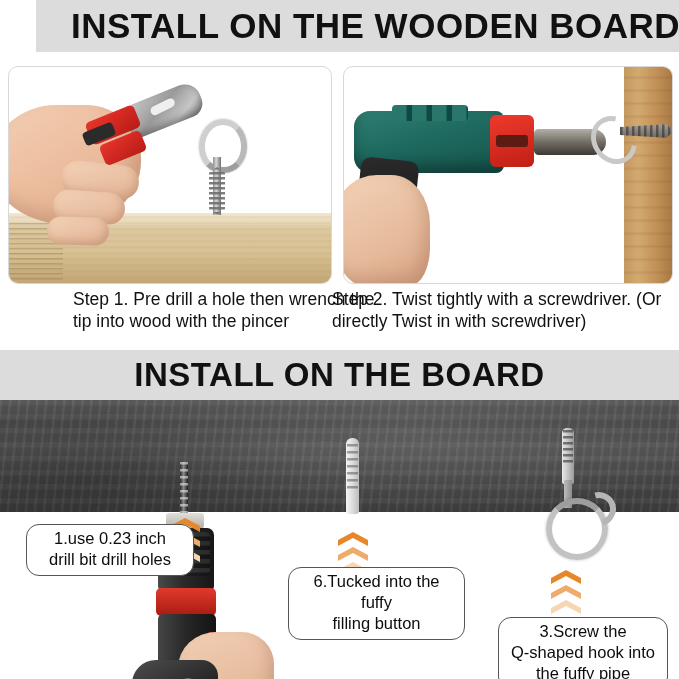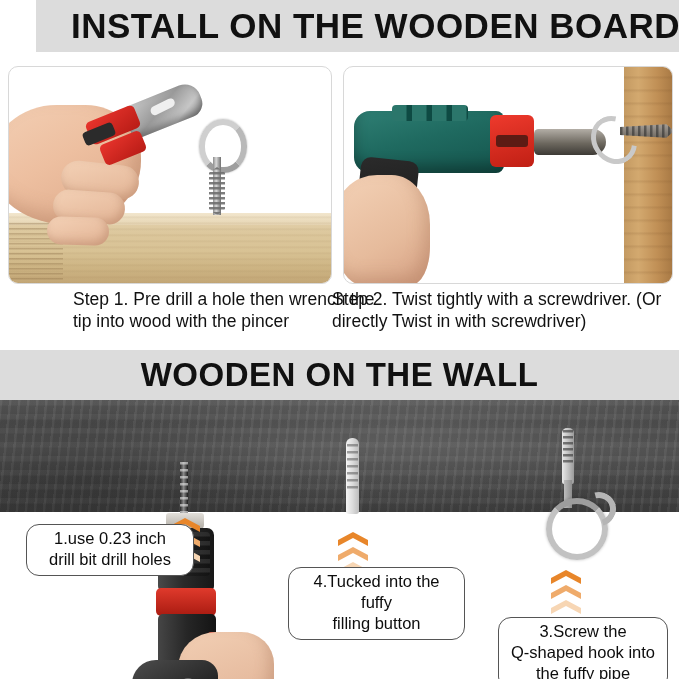--- a/index.html
+++ b/index.html
@@ -400,21 +400,21 @@
       <div class="screw2"></div>
     </div>
   </div>
 
   <div class="captions">
     <div class="caption" id="caption-1">Step 1. Pre drill a hole then wrench the tip into wood with the pincer</div>
     <div class="caption" id="caption-2">Step 2. Twist tightly with a screwdriver. (Or directly Twist in with screwdriver)</div>
   </div>
 
   <div class="banner" id="banner-wall">
-    <span class="banner-text">WOODEN ON THE WALL</span>
+    <span class="banner-text">INSTALL ON THE BOARD</span>
   </div>
 
   <div class="wall-scene">
     <div class="wall-slab"></div>
 
     <div class="drillbit"></div>
     <div class="chuck"></div>
     <div class="wall-drill">
       <div class="wd-barrel"></div>
       <div class="wd-collar"></div>
@@ -465,21 +465,21 @@
           <i style="background:#efab6b"></i>
         </div>
       <div class="chev" style="top:30px">
           <i style="background:#f7d6b4"></i>
         </div>
     </div>
 
     <div class="callout" style="left:26px;top:124px;width:148px;">1.use 0.23 inch
 drill bit drill holes</div>
 
-    <div class="callout" style="left:288px;top:167px;width:157px;">4.Tucked into the fuffy
+    <div class="callout" style="left:288px;top:167px;width:157px;">6.Tucked into the fuffy
 filling button</div>
 
     <div class="callout" style="left:498px;top:217px;width:150px;">3.Screw the
 Q-shaped hook into
 the fuffy pipe</div>
   </div>
 
 </div>
 
 </body></html>

